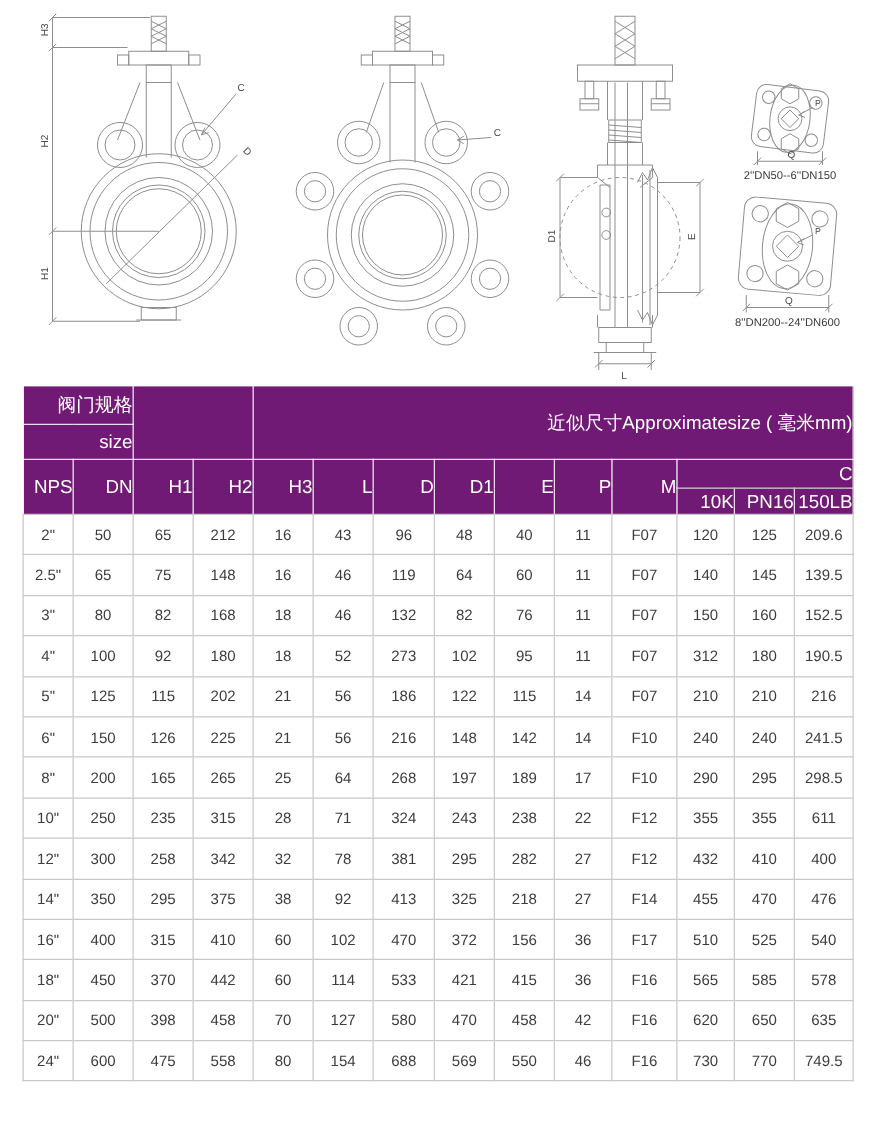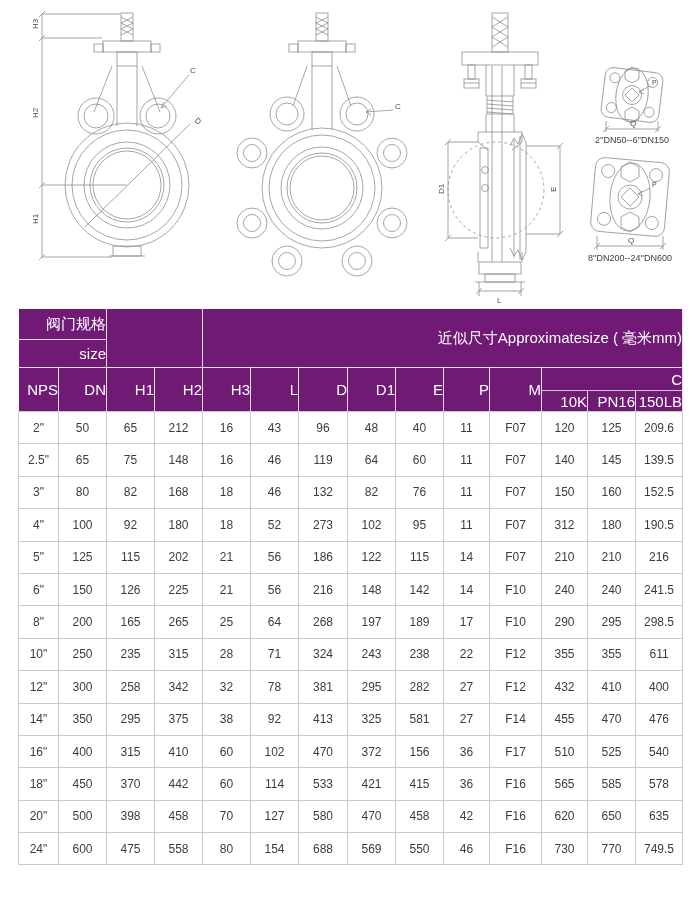--- a/index.html
+++ b/index.html
@@ -405,21 +405,21 @@
         </tr>
         <tr>
           <td>14"</td>
           <td>350</td>
           <td>295</td>
           <td>375</td>
           <td>38</td>
           <td>92</td>
           <td>413</td>
           <td>325</td>
-          <td>581</td>
+          <td>218</td>
           <td>27</td>
           <td>F14</td>
           <td>455</td>
           <td>470</td>
           <td>476</td>
         </tr>
         <tr>
           <td>16"</td>
           <td>400</td>
           <td>315</td>

